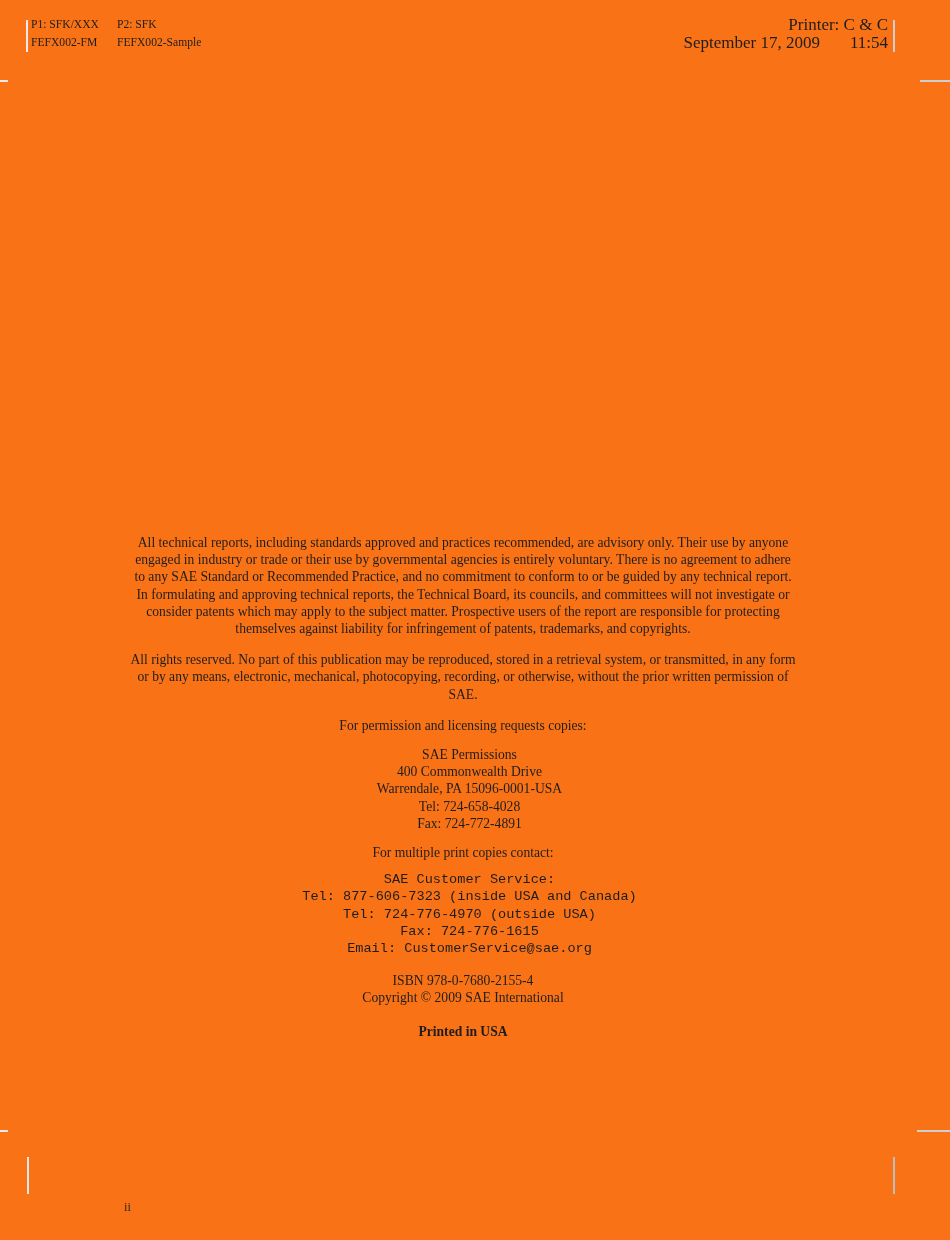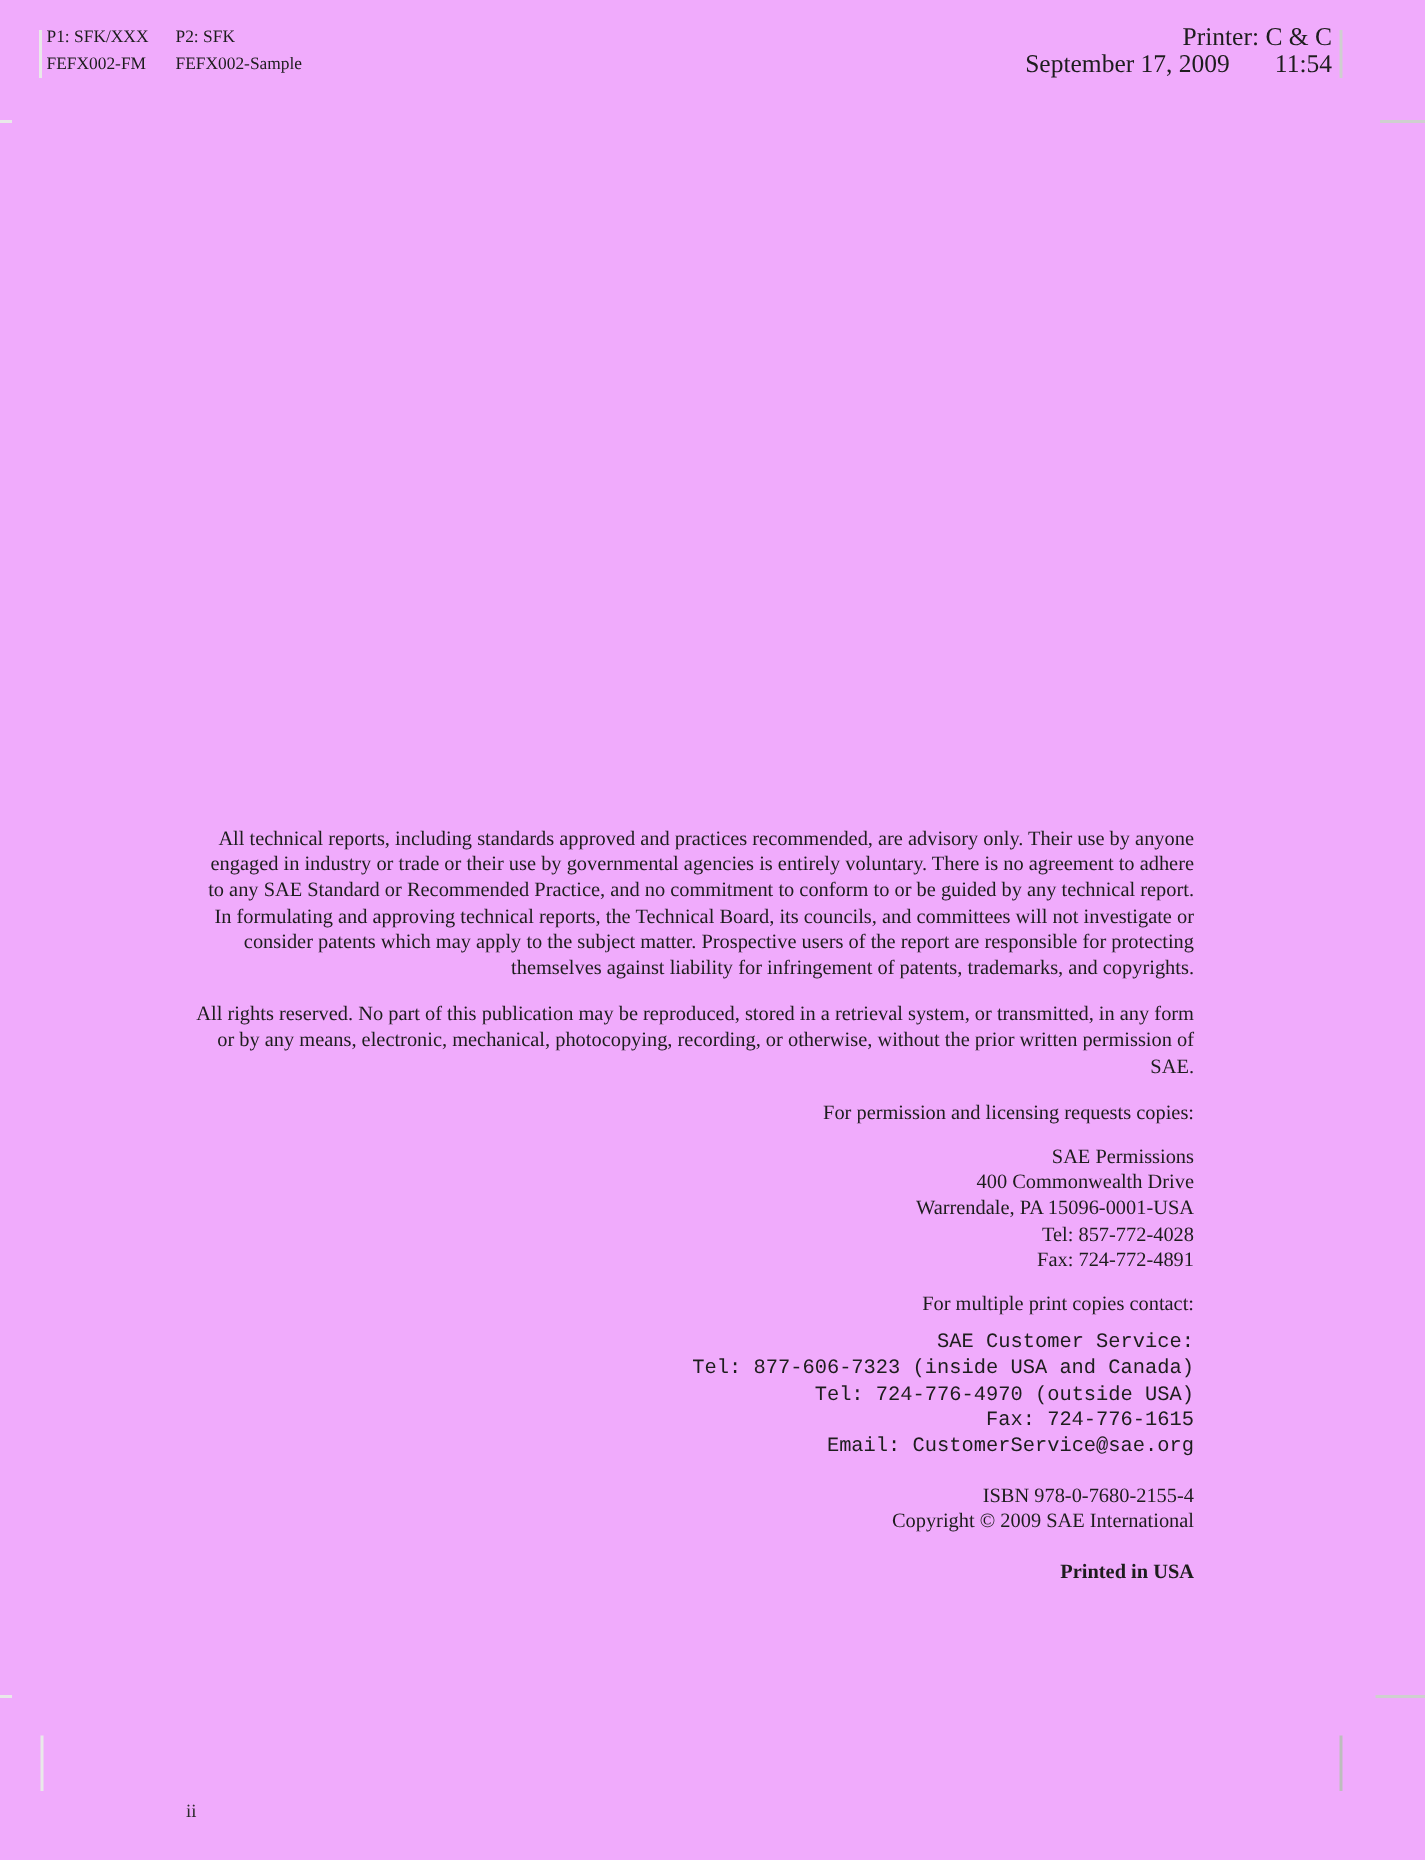--- a/index.html
+++ b/index.html
@@ -4,21 +4,21 @@
 <style>
   html, body {
     margin: 0;
     padding: 0;
     background: #ffffff;
   }
   .page {
     position: relative;
     width: 950px;
     height: 1240px;
-    background: #f0abfc;
+    background: #f97316;
     font-family: "Liberation Serif", "DejaVu Serif", serif;
     color: #1d1d1d;
     overflow: hidden;
   }
 
   
   .runhead-left {
     position: absolute;
     left: 31px;
     top: 16px;
@@ -44,25 +44,25 @@
   .mark { position: absolute; background: #cfcfcf; }
   .mark.vthin  { width: 1.5px; }
   .mark.hthin  { height: 1.5px; }
   .mark.faint  { background: #e9e9e9; }
   .mark.mid    { background: #bdbdbd; }
 
   
   .textblock {
     position: absolute;
     left: 130px;
-    top: 550px;
+    top: 534px;
     width: 666px;
     font-size: 13.6px;
     line-height: 17.2px;
-    text-align: right;
+    text-align: center;
   }
   .textblock p { margin: 0 0 14px 0; }
   .textblock .intro { margin: 0 0 12px 0; }
   .addr { margin: 0 0 12px 13px; }
   .addr div { white-space: nowrap; }
   .addr.cs { margin-bottom: 15px; font-family: Liberation Mono, monospace; }
   .boldblock { font-weight: normal; margin: 0 0 16px 0; }
   .boldline  { font-weight: bold; margin: 0; }
 
   
@@ -107,21 +107,21 @@
     <p>All technical reports, including standards approved and practices recommended, are advisory only. Their use by anyone engaged in industry or trade or their use by governmental agencies is entirely voluntary. There is no agreement to adhere to any SAE Standard or Recommended Practice, and no commitment to conform to or be guided by any technical report. In formulating and approving technical reports, the Technical Board, its councils, and committees will not investigate or consider patents which may apply to the subject matter. Prospective users of the report are responsible for protecting themselves against liability for infringement of patents, trademarks, and copyrights.</p>
 
     <p>All rights reserved. No part of this publication may be reproduced, stored in a retrieval system, or transmitted, in any form or by any means, electronic, mechanical, photocopying, recording, or otherwise, without the prior written permission of SAE.</p>
 
     <div class="intro">For permission and licensing requests copies:</div>
 
     <div class="addr">
       <div>SAE Permissions</div>
       <div>400 Commonwealth Drive</div>
       <div>Warrendale, PA 15096-0001-USA</div>
-      <div>Tel: 857-772-4028</div>
+      <div>Tel: 724-658-4028</div>
       <div>Fax: 724-772-4891</div>
     </div>
 
     <div class="intro" style="margin-bottom:10px;font-family:Liberation Serif, serif;">For multiple print copies contact:</div>
 
     <div class="addr cs">
       <div>SAE Customer Service:</div>
       <div>Tel: 877-606-7323 (inside USA and Canada)</div>
       <div>Tel: 724-776-4970 (outside USA)</div>
       <div>Fax: 724-776-1615</div>

